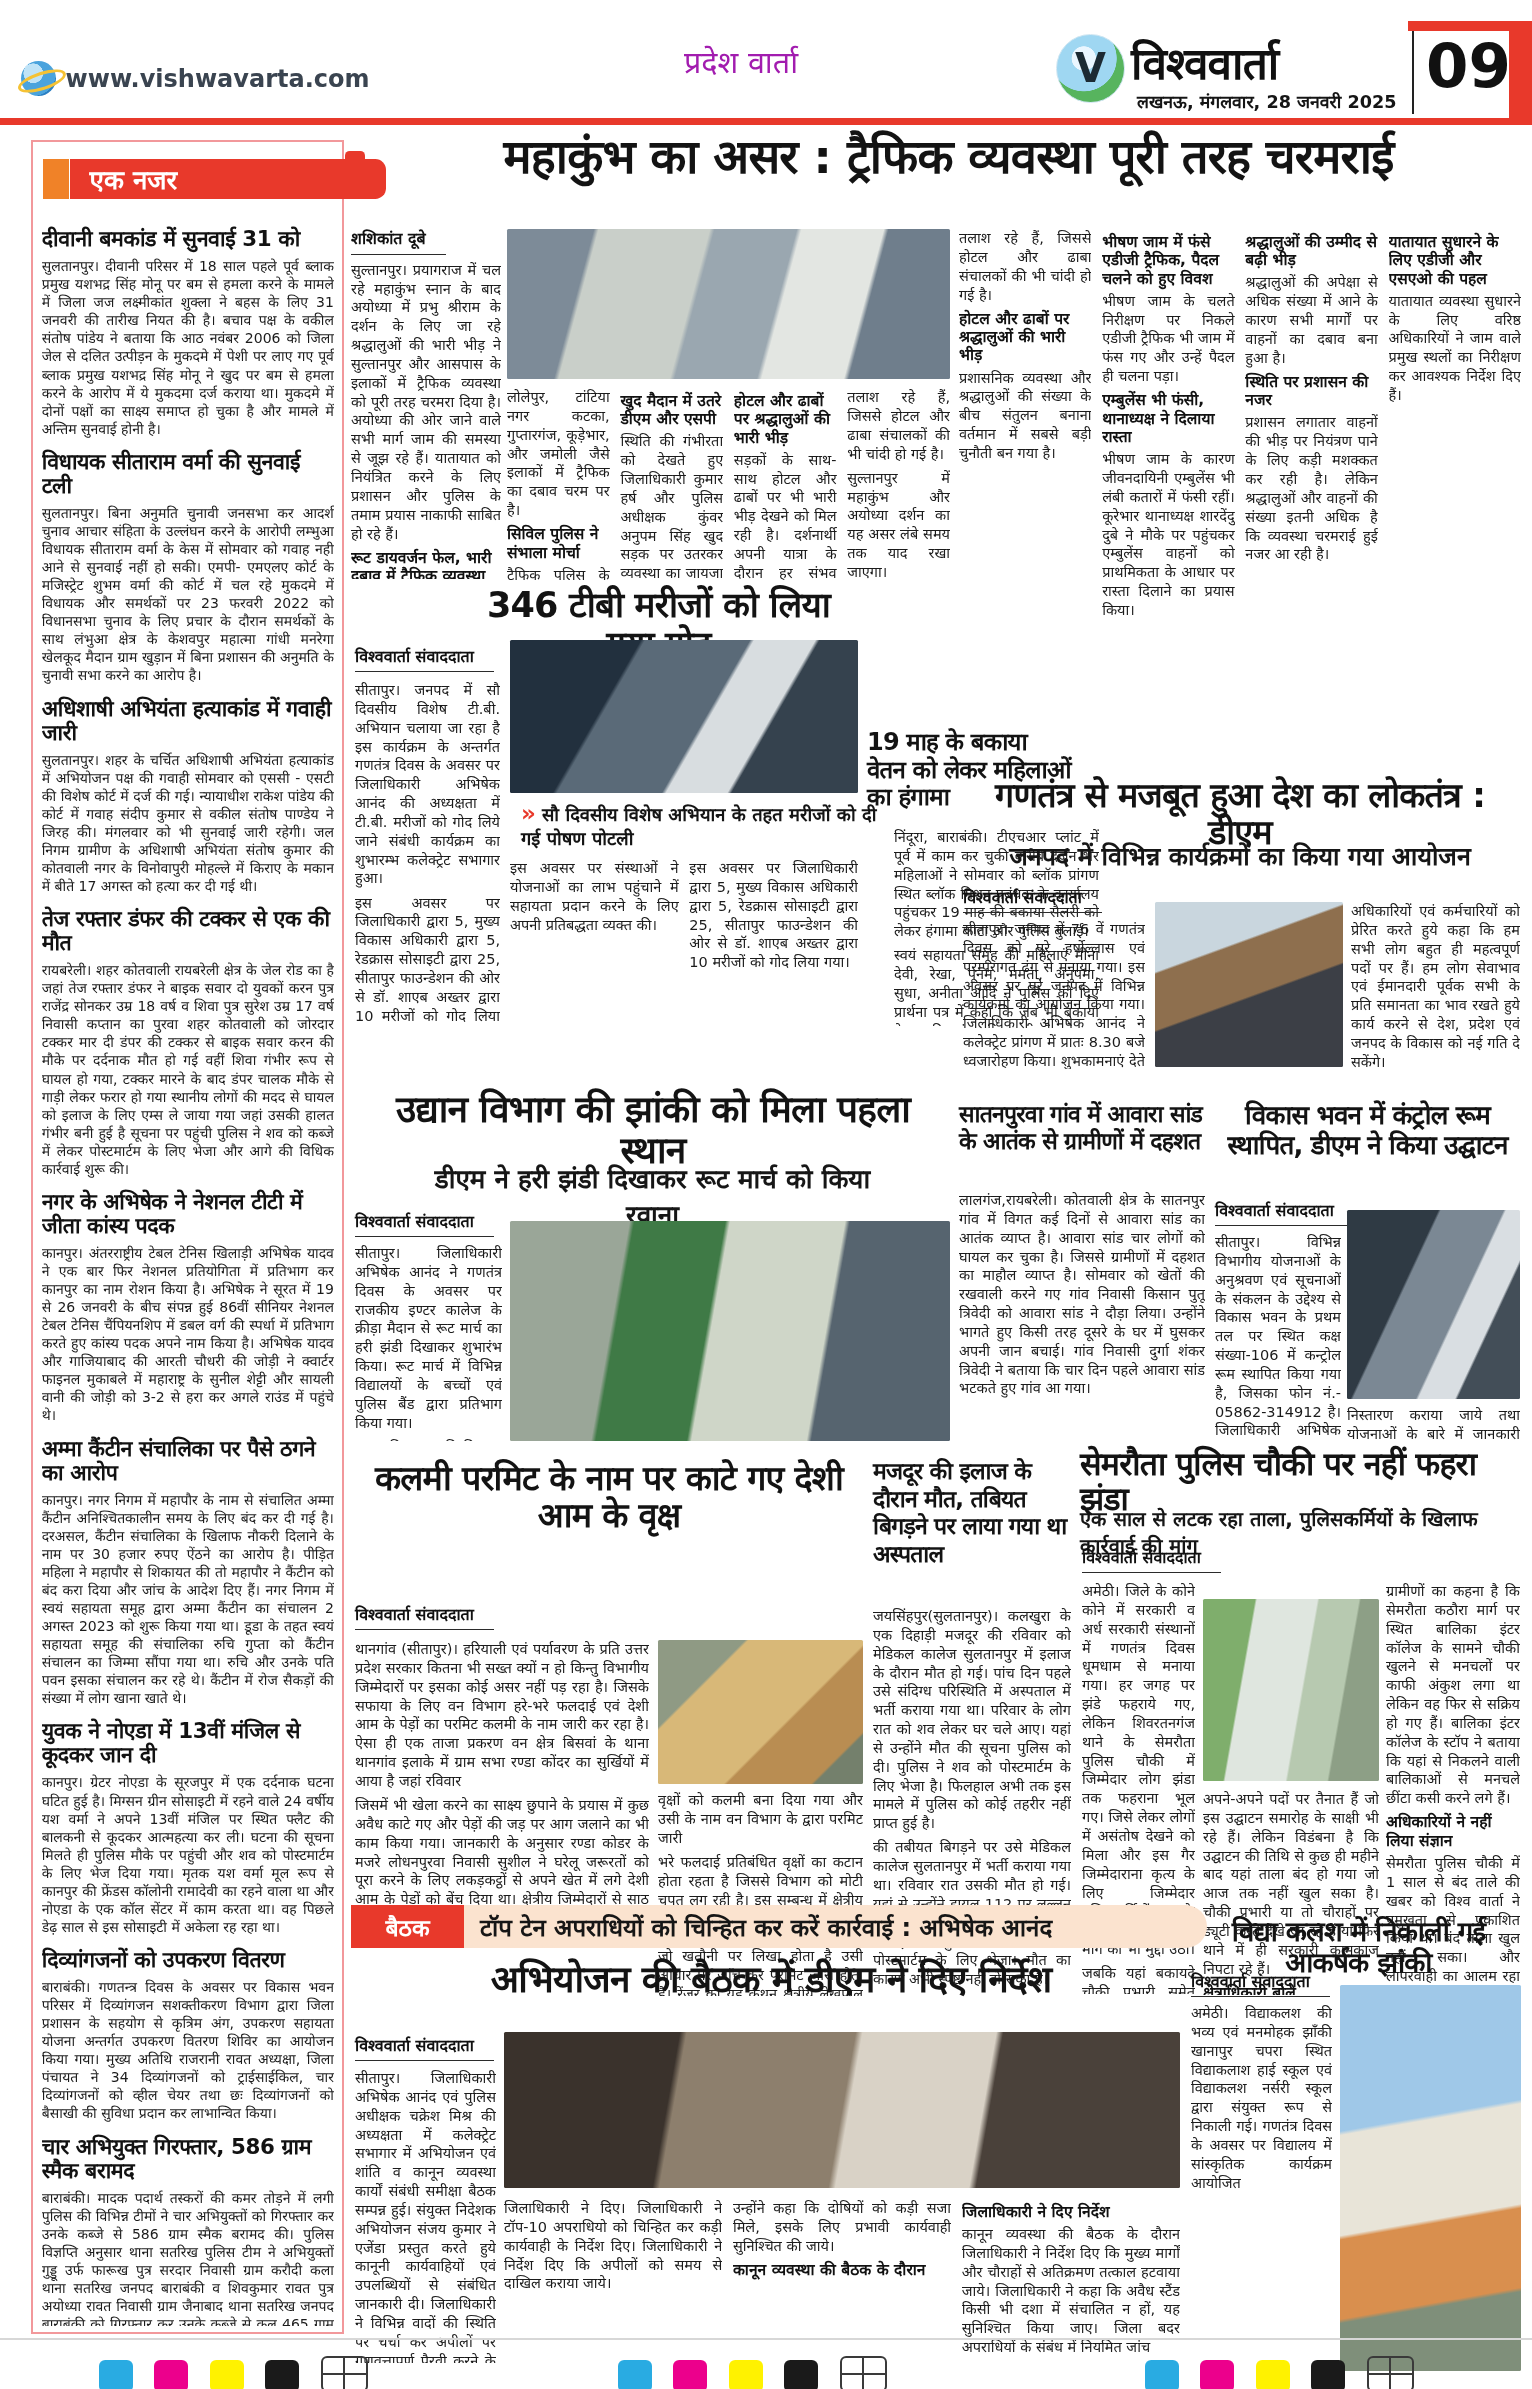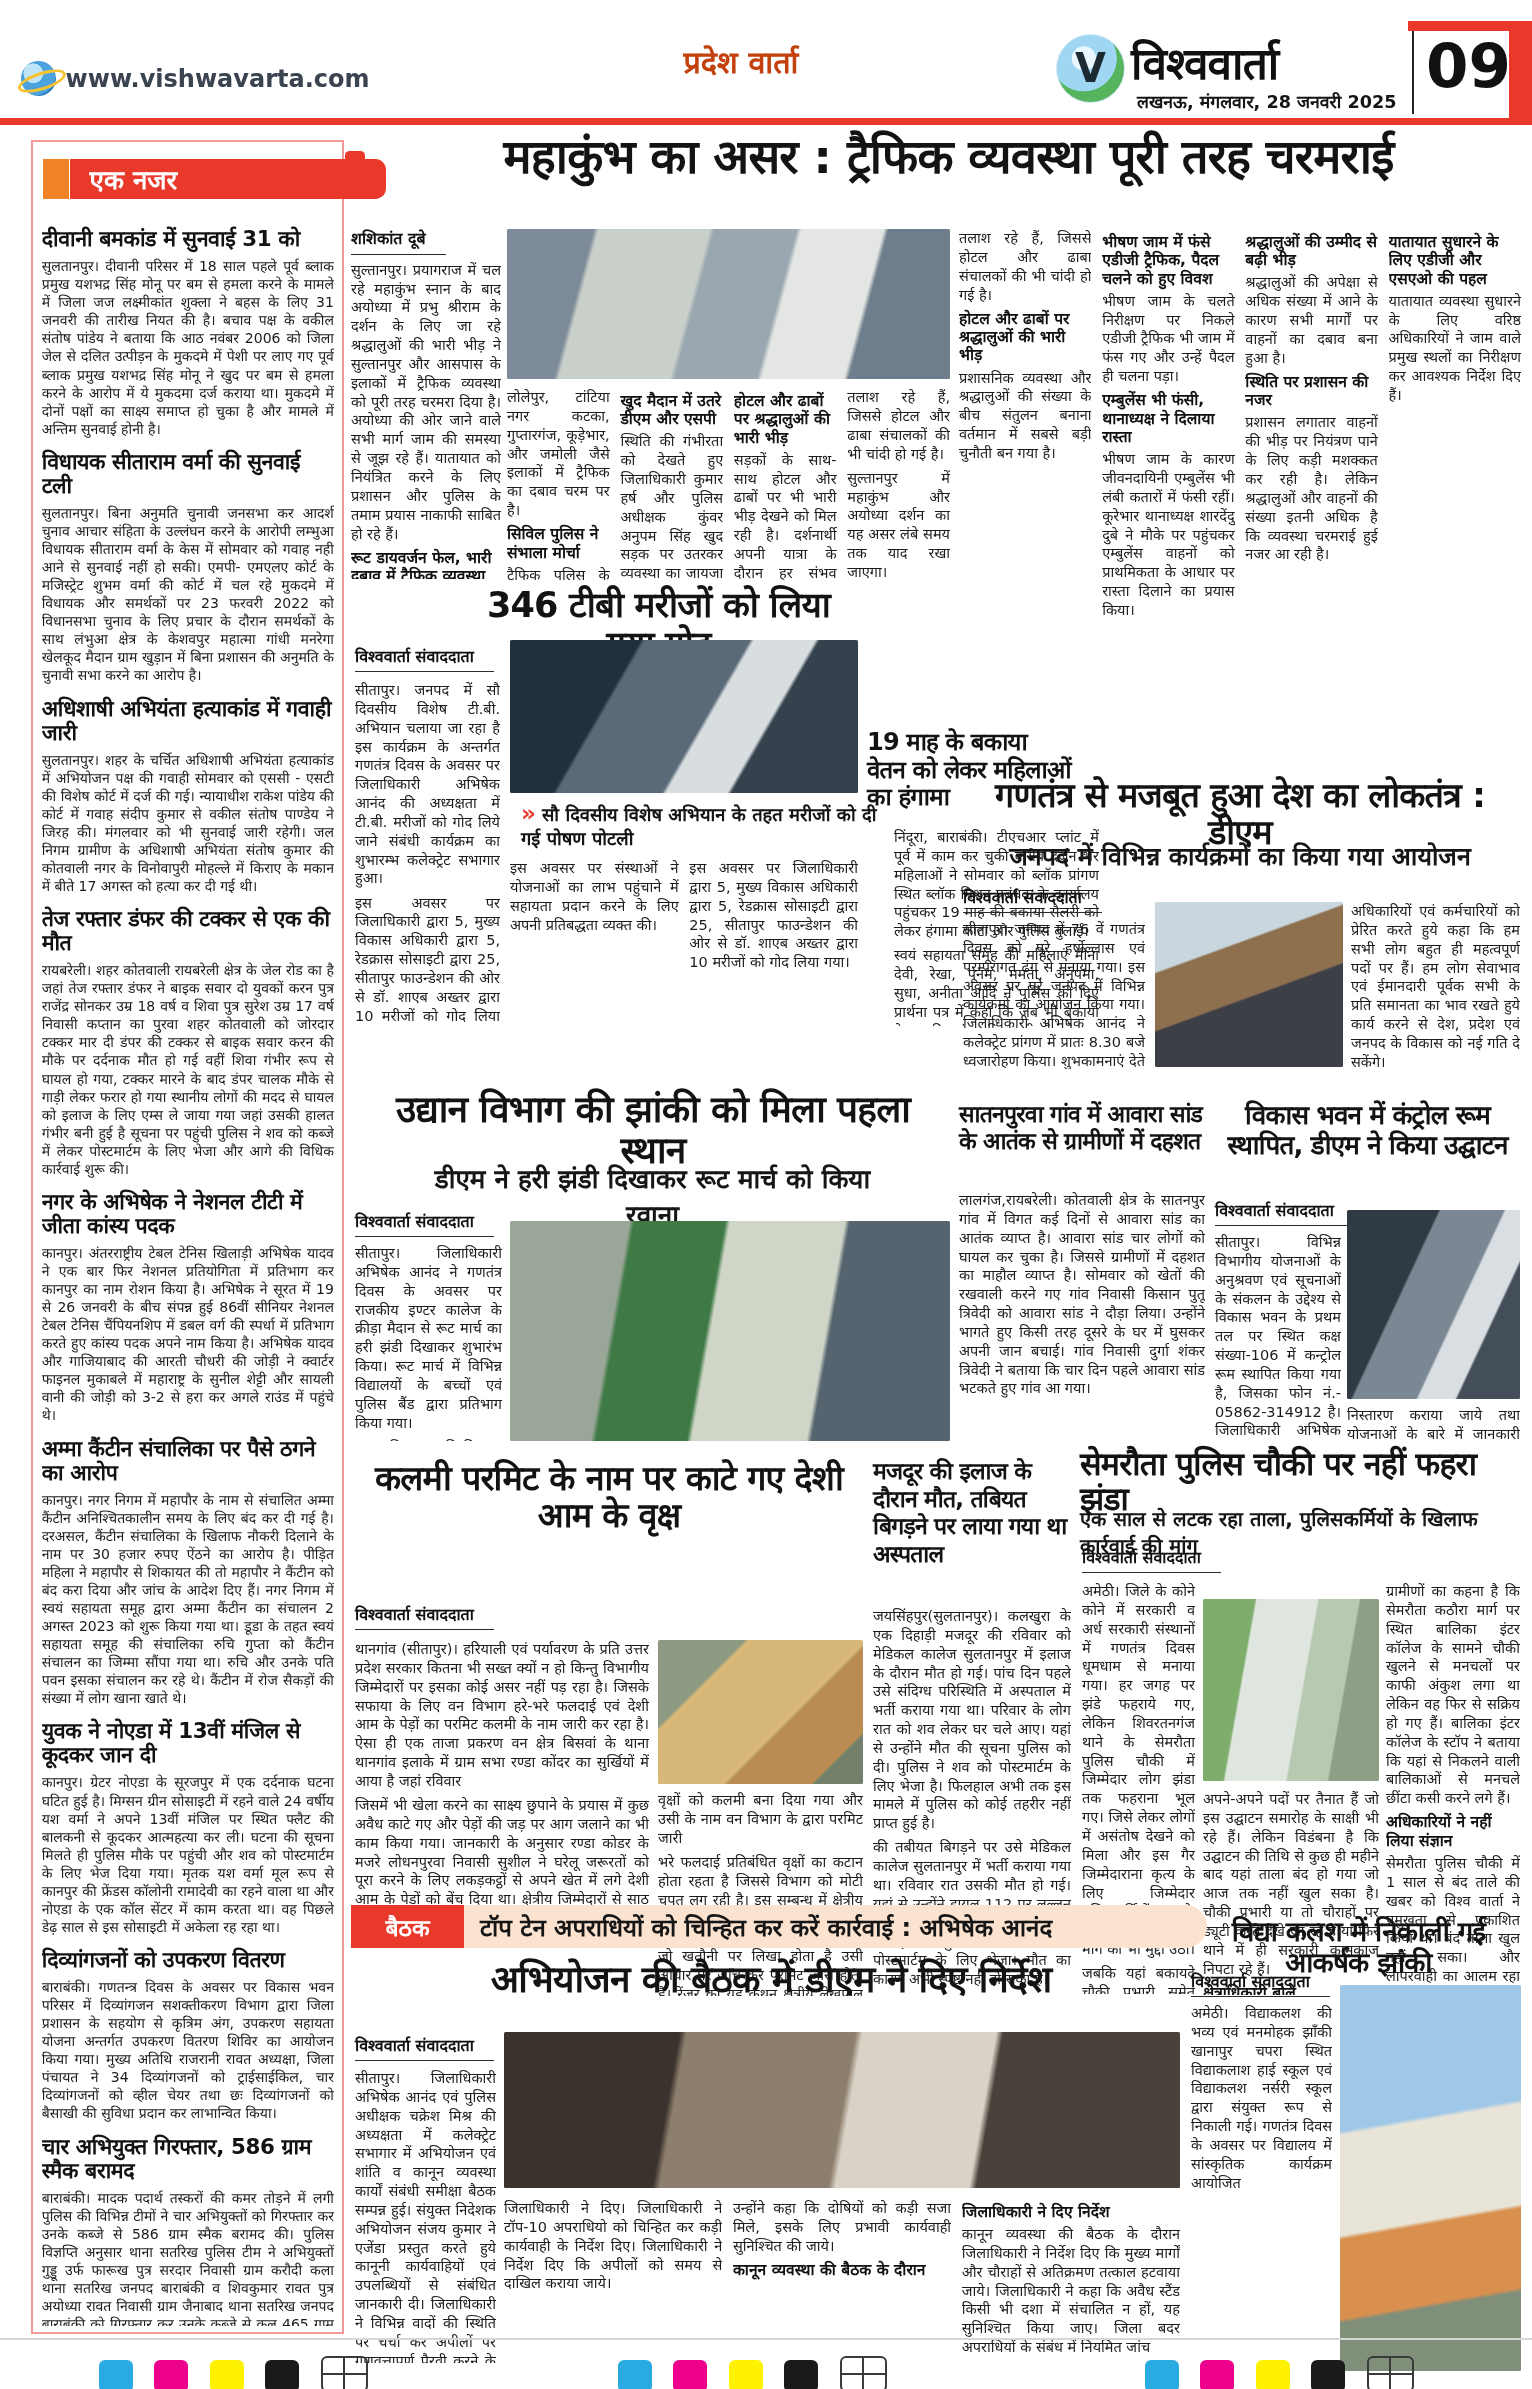--- a/index.html
+++ b/index.html
@@ -12,21 +12,21 @@
   .body-txt .sub{font-size:15.6px;font-weight:800;margin:3.8px 0;line-height:1.18;text-align:left;color:#111;}
   .byline{font-weight:800;font-size:16px;color:#111;border-bottom:1.9px solid #2b2b2b;display:inline-block;padding:0 20px 3.8px 0;margin-bottom:6.1px;}
   .cols{display:flex;gap:10.7px;overflow:hidden;}
   .col{flex:1;overflow:hidden;}
   .photo{border-radius:1.5px;overflow:hidden;}
   .red-rule{background:#e8392b;}
   
   .hdr-url{font-weight:800;font-size:24px;color:#3a4450;}
   .globe{width:35px;height:35px;border-radius:50%;background:radial-gradient(circle at 35% 35%,#bfe3f7 0 30%,#4aa3dd 31% 70%,#2b7fc2 71% 100%);display:inline-block;position:relative;}
   .globe::after{content:"";position:absolute;left:-4.6px;top:10.7px;width:44px;height:12.2px;border:3.1px solid #f5c234;border-radius:50%;transform:rotate(-18deg);}
-  .hdr-section{font-weight:700;font-size:30.5px;color:#c2410c;}
+  .hdr-section{font-weight:400;font-size:30.5px;color:#a21caf;}
   .logo-circle{width:67px;height:67px;border-radius:50%;background:radial-gradient(circle at 40% 35%,#eaf6ff 0 20%,#9fd7f2 21% 55%,#57b45e 56% 100%);border:1.5px solid #cfe6f2;position:relative;}
   .logo-circle span{position:absolute;left:50%;top:50%;transform:translate(-50%,-52%);font-weight:800;font-size:40px;color:#1c2a33;}
   .paper-name{font-weight:800;font-size:44px;color:#101010;letter-spacing:-0.8px;}
   .edition{font-weight:800;font-size:17.6px;color:#151515;}
   .page-num{font-weight:800;font-size:61px;color:#111;line-height:1;}
   
   .sidebar{border:2.3px solid #f2989b;background:#fff;}
   .sb-banner-orange{background:#f08228;}
   .sb-banner-red{background:#e8392b;border-radius:0 10.7px 10.7px 0;color:#fff;font-weight:800;font-size:26px;display:flex;align-items:center;padding-left:20px;}
   .sb-items{position:absolute;left:9.2px;top:73px;right:7.6px;bottom:6.1px;overflow:hidden;}

